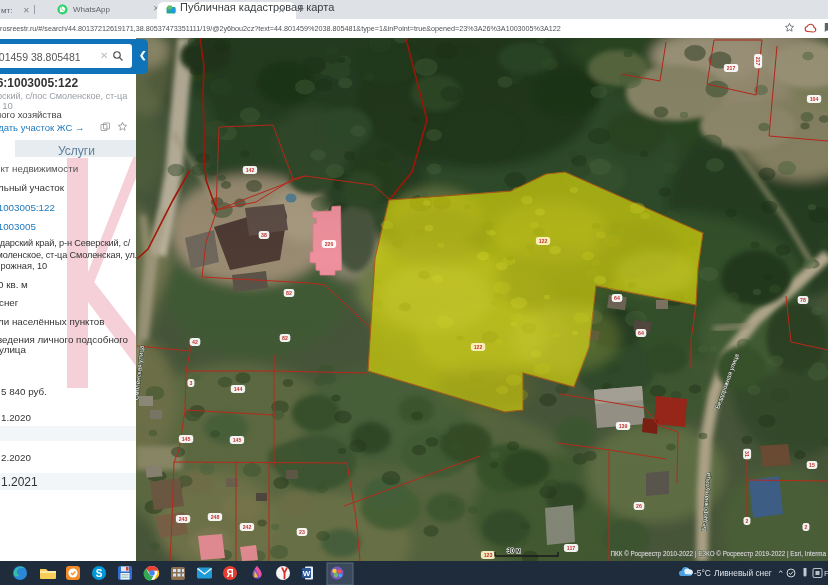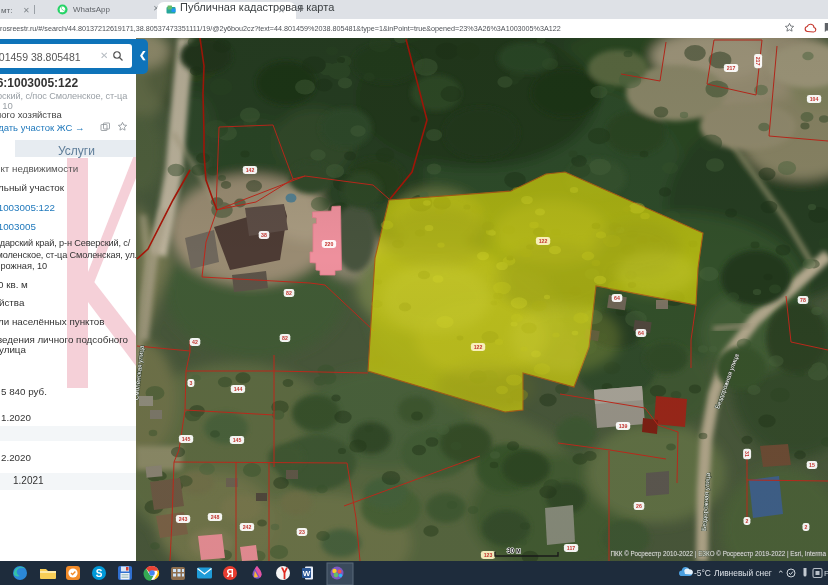--- a/index.html
+++ b/index.html
@@ -745,30 +745,30 @@
   <div class="abs" style="left:58px;top:106px;font-size:12px;color:#5e7d99;text-align:center;">Услуги</div>
 
   <div class="abs" style="left:-5px;top:125px;font-size:9.8px;color:#555;">ект недвижимости</div>
   <div class="abs" style="left:-7px;top:144px;font-size:9.8px;color:#333;">ельный участок</div>
   <div class="abs" style="left:-5px;top:164px;font-size:9.8px;color:#2079bc;">:1003005:122</div>
   <div class="abs" style="left:-5px;top:183px;font-size:9.8px;color:#2079bc;">:1003005</div>
   <div class="abs" style="left:-10px;top:200px;font-size:9.2px;letter-spacing:-0.15px;color:#333;">нодарский край, р-н Северский, с/</div>
   <div class="abs" style="left:-10px;top:212px;font-size:9.2px;letter-spacing:-0.15px;color:#333;">Смоленское, ст-ца Смоленская, ул.</div>
   <div class="abs" style="left:-10px;top:223px;font-size:9.2px;color:#333;">дорожная, 10</div>
   <div class="abs" style="left:-2px;top:241px;font-size:9.8px;color:#333;">0 кв. м</div>
-  <div class="abs" style="left:-1px;top:259px;font-size:9.8px;color:#333;">йства</div>
+  <div class="abs" style="left:-1px;top:259px;font-size:9.8px;color:#333;">снег</div>
   <div class="abs" style="left:-2px;top:278px;font-size:9.8px;color:#333;">ли населённых пунктов</div>
   <div class="abs" style="left:-3px;top:296px;font-size:9.8px;color:#333;">ведения личного подсобного</div>
   <div class="abs" style="left:-1px;top:306px;font-size:9.8px;color:#333;">улица</div>
   <div class="abs" style="left:1px;top:348px;font-size:9.8px;color:#333;">5 840 руб.</div>
   <div class="abs" style="left:1px;top:374px;font-size:9.8px;color:#333;text-align:right;">1.2020</div>
   <div class="abs" style="left:0;top:388px;width:136px;height:15px;background:#f3f6f8;"></div>
   <div class="abs" style="left:1px;top:414px;font-size:9.8px;color:#333;">2.2020</div>
   <div class="abs" style="left:0;top:435px;width:136px;height:17px;background:#f3f6f8;"></div>
-  <div class="abs" style="left:13px;top:437px;font-size:10px;color:#333;">1.2021</div>
+  <div class="abs" style="left:1px;top:437px;font-size:12px;color:#333;">1.2021</div>
 </div>
 
 <div class="abs" style="left:0;top:39px;width:136px;height:35px;background:#0e73b9;"></div>
 <div class="abs" style="left:136px;top:39px;width:12px;height:35px;background:#0e73b9;border-radius:0 5px 5px 0;"></div>
 <span class="abs" style="left:139px;top:50px;font-size:9px;color:#fff;font-weight:bold;">❮</span>
 
 <div class="abs" style="left:-8px;top:44px;width:140px;height:24px;background:#fff;border-radius:3px;"></div>
 <span class="abs" style="left:-7px;top:51px;font-size:10.5px;color:#555;">801459 38.805481</span>
 <span class="abs" style="left:100px;top:50px;font-size:10px;color:#b6bcc2;">✕</span>
 <svg class="abs" style="left:112px;top:50px;" width="12" height="12" viewBox="0 0 24 24">

